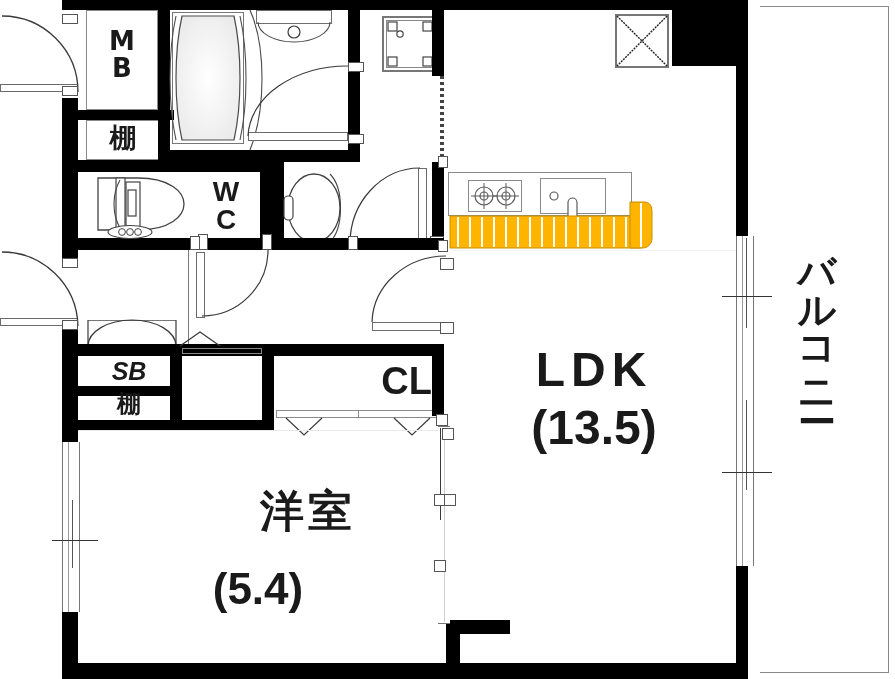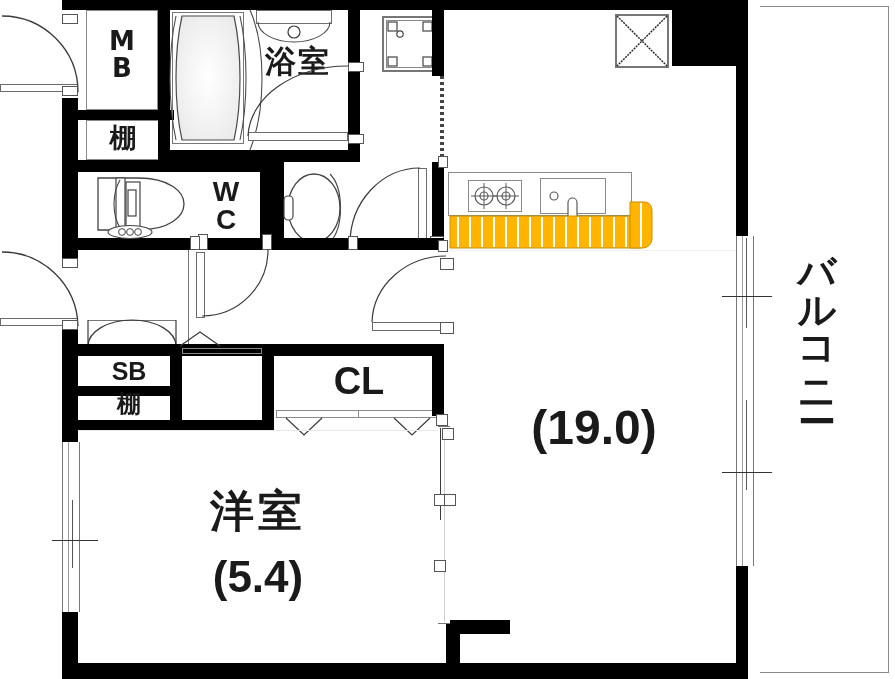--- a/index.html
+++ b/index.html
@@ -92,21 +92,20 @@
 
   <svg style="left:244px;top:10px;width:30px;height:140px;">
     <path d="M 6 0 C 22 36 22 100 6 140" fill="none" stroke="#4a4a4a" stroke-width="1.1"></path>
   </svg>
 
   <div class="thin" style="left:256px;top:10px;width:76px;height:14px;border:1px solid #6e6e6e;"></div>
   <svg style="left:256px;top:22px;width:76px;height:22px;">
     <path d="M 2 0 A 36 20 0 0 0 74 0" fill="none" stroke="#4a4a4a" stroke-width="1.1"></path>
     <circle cx="38" cy="10" r="6" fill="#fff" stroke="#3a3a3a" stroke-width="1.2"></circle>
   </svg>
-  <div class="lbl lbl-jp" style="left:250px;top:45px;width:96px;font-size:31px;letter-spacing:2px;">浴室</div>
 
   <div class="leaf" style="left:248px;top:132px;width:100px;height:9px;"></div>
   <svg style="left:246px;top:66px;width:106px;height:78px;">
     <path d="M 104 0 A 100 72 0 0 0 2 70" fill="none" stroke="#3a3a3a" stroke-width="1.2"></path>
   </svg>
   <div class="nub" style="left:348px;top:62px;width:16px;height:10px;"></div>
   <div class="nub" style="left:348px;top:134px;width:16px;height:10px;"></div>
 
   <div class="thin" style="left:360px;top:10px;width:80px;height:230px;border:none;"></div>
 
@@ -187,60 +186,61 @@
   <svg style="left:200px;top:250px;width:72px;height:70px;">
     <path d="M 68 0 A 66 66 0 0 1 2 66" fill="none" stroke="#3a3a3a" stroke-width="1.2"></path>
   </svg>
   <div style="position:absolute;left:188px;top:250px;width:1px;height:96px;background:#777;"></div>
 
   <div class="wall" style="left:78px;top:344px;width:366px;height:12px;"></div>
   <div class="wall" style="left:170px;top:344px;width:12px;height:86px;"></div>
   <div class="wall" style="left:78px;top:386px;width:104px;height:10px;"></div>
   <div class="wall" style="left:78px;top:420px;width:104px;height:10px;"></div>
 
-  <div class="lbl" style="left:82px;top:358px;width:94px;font-size:25px;">SB</div>
+  <div class="lbl" style="left:82px;top:358px;width:94px;font-size:25px;font-style:italic;">SB</div>
   <div class="lbl lbl-jp" style="left:82px;top:392px;width:94px;font-size:24px;">棚</div>
 
   <div class="wall" style="left:170px;top:344px;width:12px;height:86px;"></div>
   <div class="wall" style="left:262px;top:344px;width:12px;height:86px;"></div>
   <div class="wall" style="left:170px;top:420px;width:104px;height:10px;"></div>
   <div class="thin" style="left:182px;top:348px;width:80px;height:6px;border:1px solid #888;"></div>
   <svg style="left:178px;top:330px;width:90px;height:16px;">
     <path d="M 2 16 L 22 2 L 42 16" fill="none" stroke="#3a3a3a" stroke-width="1.2"></path>
   </svg>
 
   <div class="wall" style="left:274px;top:344px;width:12px;height:4px;"></div>
   <div class="thin" style="left:286px;top:356px;width:146px;height:54px;border:none;"></div>
-  <div class="lbl" style="left:286px;top:362px;width:146px;font-size:38px;">CL</div>
+  <div class="lbl" style="left:286px;top:362px;width:146px;font-size:38px;text-align:right;">CL</div>
   <div class="thin" style="left:276px;top:410px;width:166px;height:8px;border:1px solid #8a8a8a;"></div>
   <div style="position:absolute;left:358px;top:410px;width:1px;height:8px;background:#8a8a8a;"></div>
   <svg style="left:276px;top:418px;width:168px;height:18px;">
     <path d="M 10 0 L 28 17 L 46 0" fill="none" stroke="#3a3a3a" stroke-width="1.2"></path>
     <path d="M 118 0 L 136 17 L 154 0" fill="none" stroke="#3a3a3a" stroke-width="1.2"></path>
   </svg>
   <div class="wall" style="left:432px;top:344px;width:12px;height:72px;"></div>
   <div class="nub" style="left:436px;top:414px;width:12px;height:12px;"></div>
 
-  <div class="lbl lbl-jp" style="left:160px;top:488px;width:196px;font-size:44px;letter-spacing:4px;">洋室</div>
-  <div class="lbl" style="left:160px;top:554px;width:196px;font-size:44px;">(5.4)</div>
+  <div class="lbl lbl-jp" style="left:160px;top:488px;width:196px;font-size:44px;letter-spacing:4px;text-align:right;">洋室</div>
+  <div class="lbl" style="left:160px;top:566px;width:196px;font-size:44px;">(5.4)</div>
 
   <div style="position:absolute;left:62px;top:442px;width:16px;height:170px;background:#fff;border-left:1px solid #777;border-right:1px solid #777;"></div>
   <div style="position:absolute;left:68px;top:442px;width:1px;height:170px;background:#9a9a9a;"></div>
   <div style="position:absolute;left:72px;top:500px;width:1px;height:68px;background:#555;"></div>
   <div class="ctr" style="left:52px;top:540px;width:46px;height:1px;"></div>
 
   <div style="position:absolute;left:438px;top:426px;width:12px;height:196px;background:#fff;border-top:1px solid #777;border-bottom:1px solid #777;"></div>
   <div style="position:absolute;left:440px;top:428px;width:1px;height:92px;background:#3a3a3a;"></div>
   <div style="position:absolute;left:444px;top:430px;width:1px;height:192px;background:#cfcfcf;"></div>
   <div class="nub" style="left:442px;top:428px;width:12px;height:12px;"></div>
   <div class="nub" style="left:434px;top:494px;width:12px;height:12px;"></div>
   <div class="nub" style="left:444px;top:494px;width:12px;height:12px;"></div>
   <div class="nub" style="left:434px;top:560px;width:12px;height:12px;"></div>
 
-  <div class="lbl" style="left:478px;top:403px;width:232px;font-size:48px;">(19.0)</div>
+  <div class="lbl" style="left:478px;top:345px;width:232px;font-size:48px;letter-spacing:6px;">LDK</div>
+  <div class="lbl" style="left:478px;top:403px;width:232px;font-size:48px;">(13.5)</div>
 
   <div class="thin" style="left:448px;top:172px;width:184px;height:44px;border:1px solid #8a8a8a;"></div>
 
   <div class="thin" style="left:468px;top:180px;width:54px;height:32px;border:1px solid #8a8a8a;"></div>
   <svg style="left:468px;top:180px;width:54px;height:32px;">
     <circle cx="16" cy="16" r="9" fill="none" stroke="#5a5a5a" stroke-width="1.2"></circle>
     <circle cx="16" cy="16" r="4" fill="none" stroke="#5a5a5a" stroke-width="1.2"></circle>
     <line x1="16" y1="3" x2="16" y2="29" stroke="#5a5a5a" stroke-width="1"></line>
     <line x1="3" y1="16" x2="29" y2="16" stroke="#5a5a5a" stroke-width="1"></line>
     <circle cx="38" cy="16" r="9" fill="none" stroke="#5a5a5a" stroke-width="1.2"></circle>

